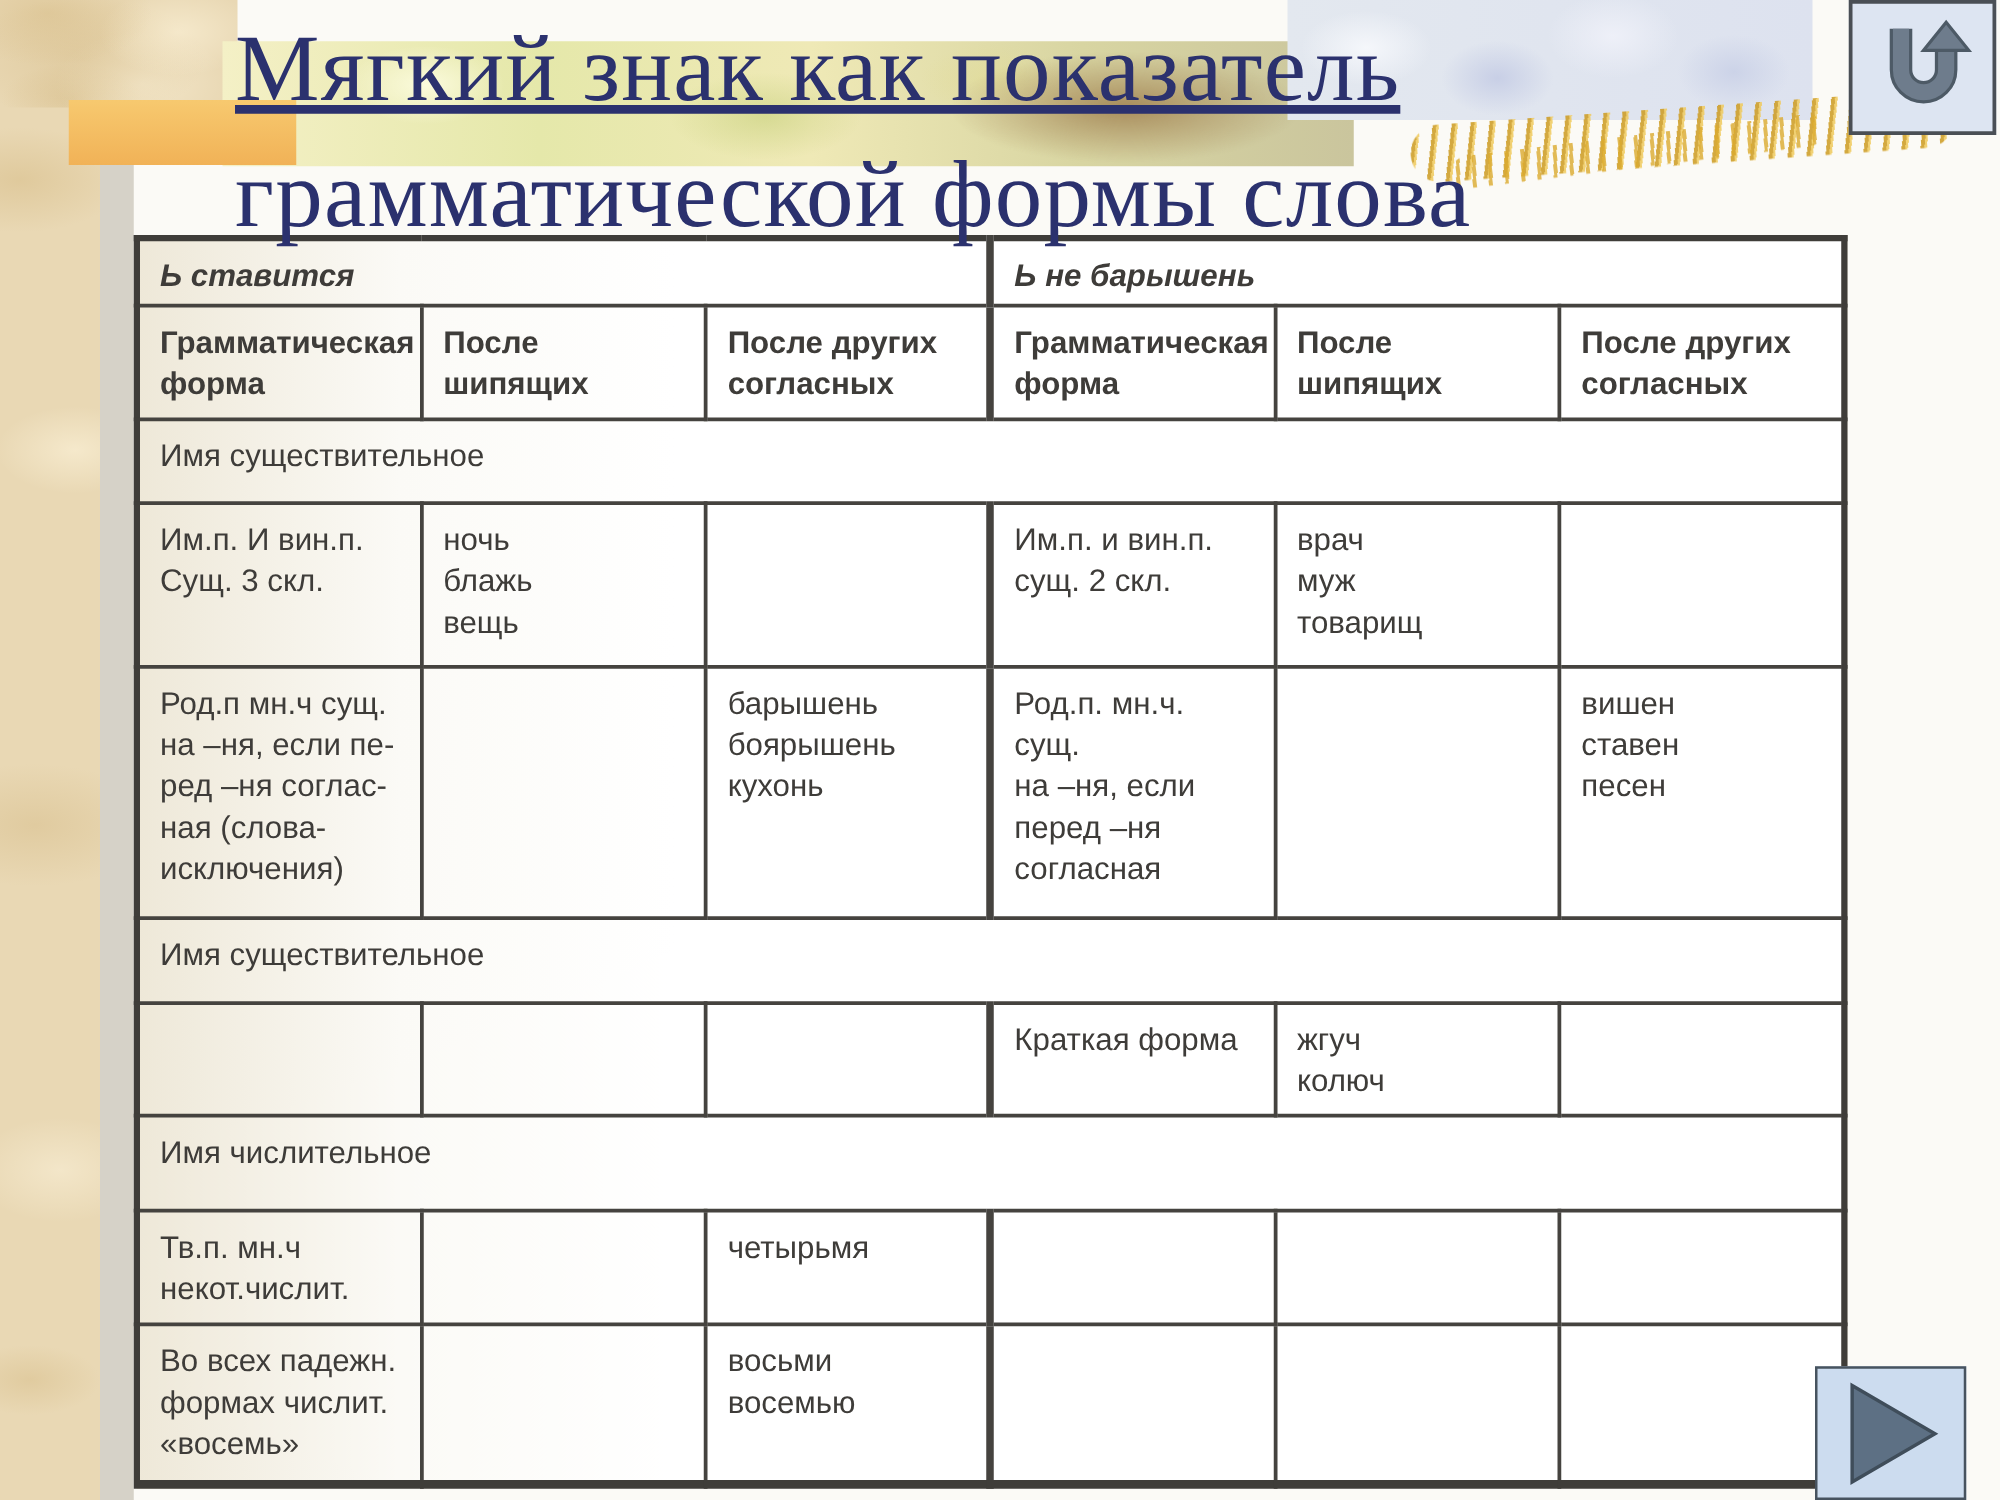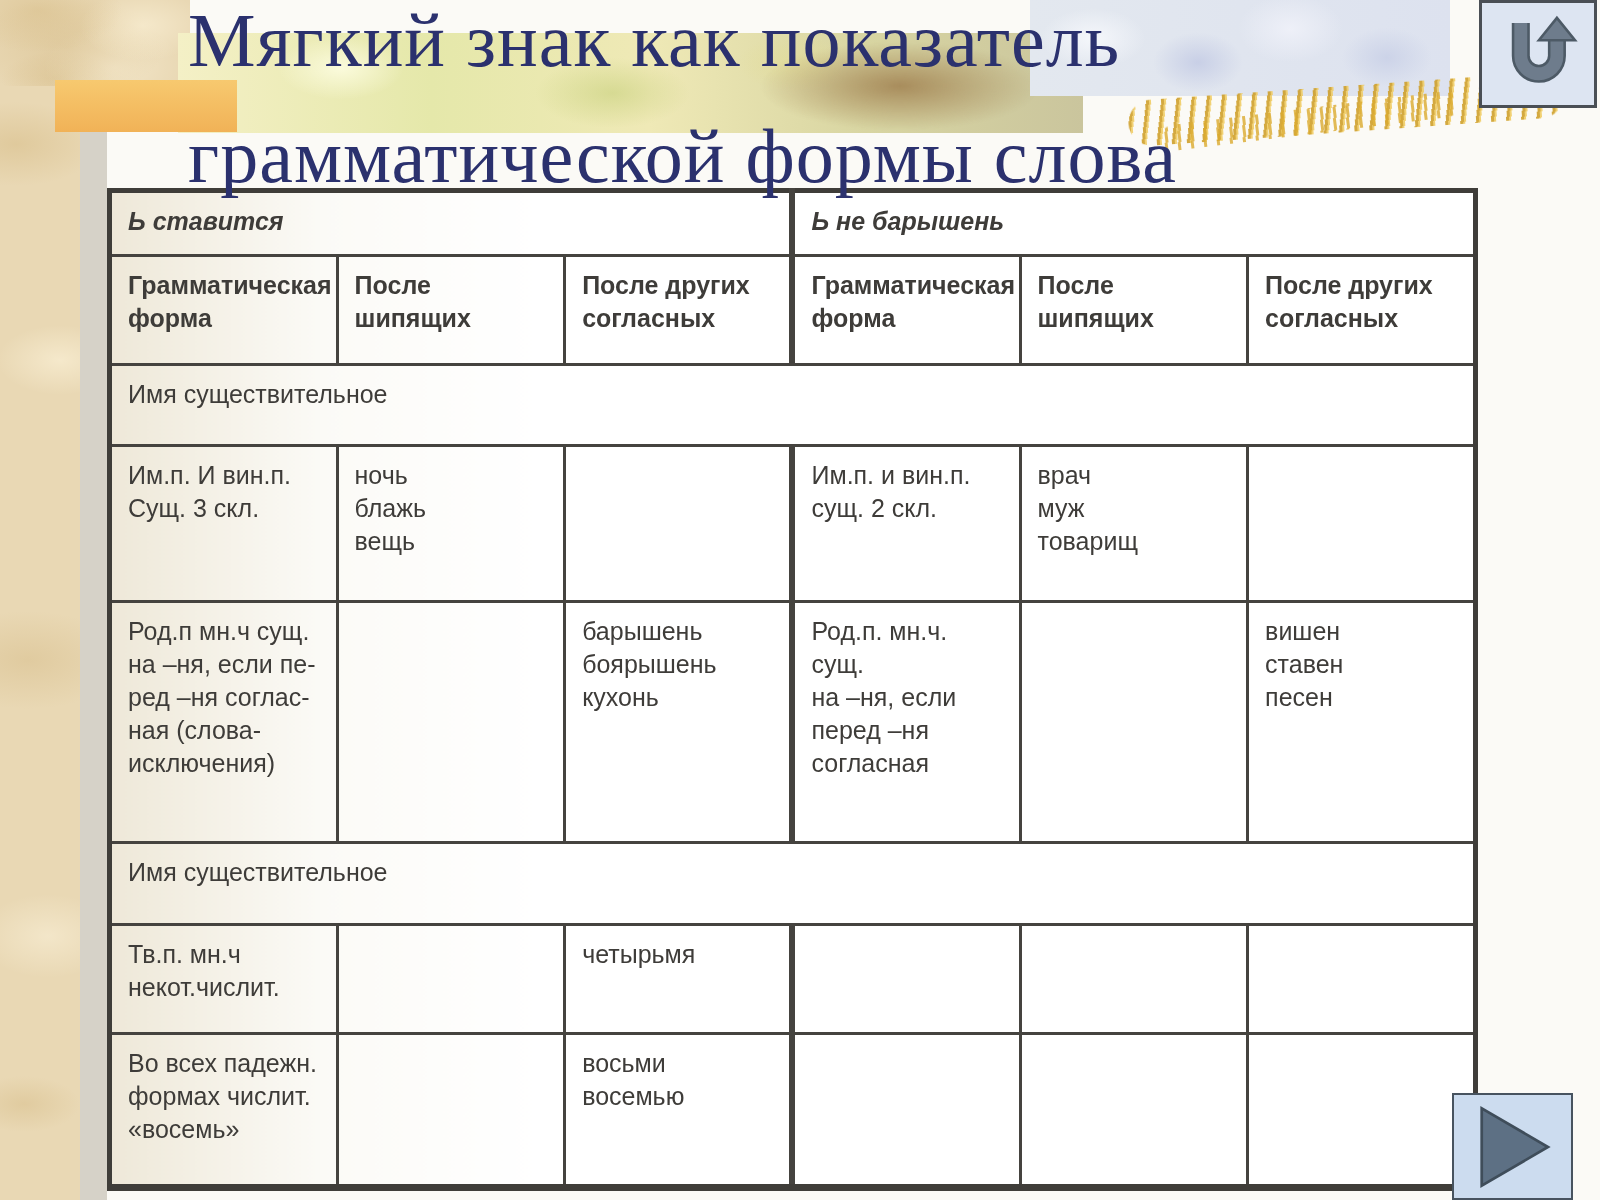--- a/index.html
+++ b/index.html
@@ -56,21 +56,21 @@
   .dec-wheat2 { left:1160px; top:108px; width:300px; height:26px; transform:rotate(-7deg);
     background:repeating-linear-gradient(95deg,
       rgba(224,176,52,0) 0 5px, rgba(219,170,46,.8) 5px 8px, rgba(224,176,52,0) 8px 13px);
     filter:blur(.6px); border-radius:30px;
   }
 
   
   .title-line { position:absolute; left:188px; z-index:3;
     font-family:"Liberation Serif", serif; color:#2b316e;
     font-size:76px; line-height:1; letter-spacing:1px; white-space:nowrap; }
-  .title-line.l1 { top:2px; }
+  .title-line.l1 { top:17px;text-decoration:underline; }
   .title-line.l2 { top:118px; }
 
   
   table.grammar { position:absolute; left:107px; top:188px; width:1371px; height:1003px;
     z-index:1; border-collapse:collapse; table-layout:fixed;
     background:linear-gradient(90deg,#eee8d8 0px,#fbfaf6 210px,#ffffff 430px);
     border:5px solid #3f3d39; border-bottom-width:7px; }
   table.grammar th, table.grammar td {
     border:3px solid #45433f; vertical-align:top; text-align:left;
     padding:12px 16px 0 16px; font-size:25px; line-height:33px;
@@ -180,20 +180,32 @@
 перед –ня
 согласная</td>
       <td></td>
       <td>вишен
 ставен
 песен</td>
     </tr>
     <tr class="h-s2">
       <td class="section" colspan="6">Имя существительное</td>
     </tr>
+    <tr class="h-r4">
+      <td></td>
+      <td></td>
+      <td></td>
+      <td class="mid">Краткая форма</td>
+      <td>жгуч
+колюч</td>
+      <td></td>
+    </tr>
+    <tr class="h-s3">
+      <td class="section" colspan="6">Имя числительное</td>
+    </tr>
     <tr class="h-r5">
       <td>Тв.п. мн.ч
 некот.числит.</td>
       <td></td>
       <td>четырьмя</td>
       <td class="mid"></td>
       <td></td>
       <td></td>
     </tr>
     <tr class="h-r6">

